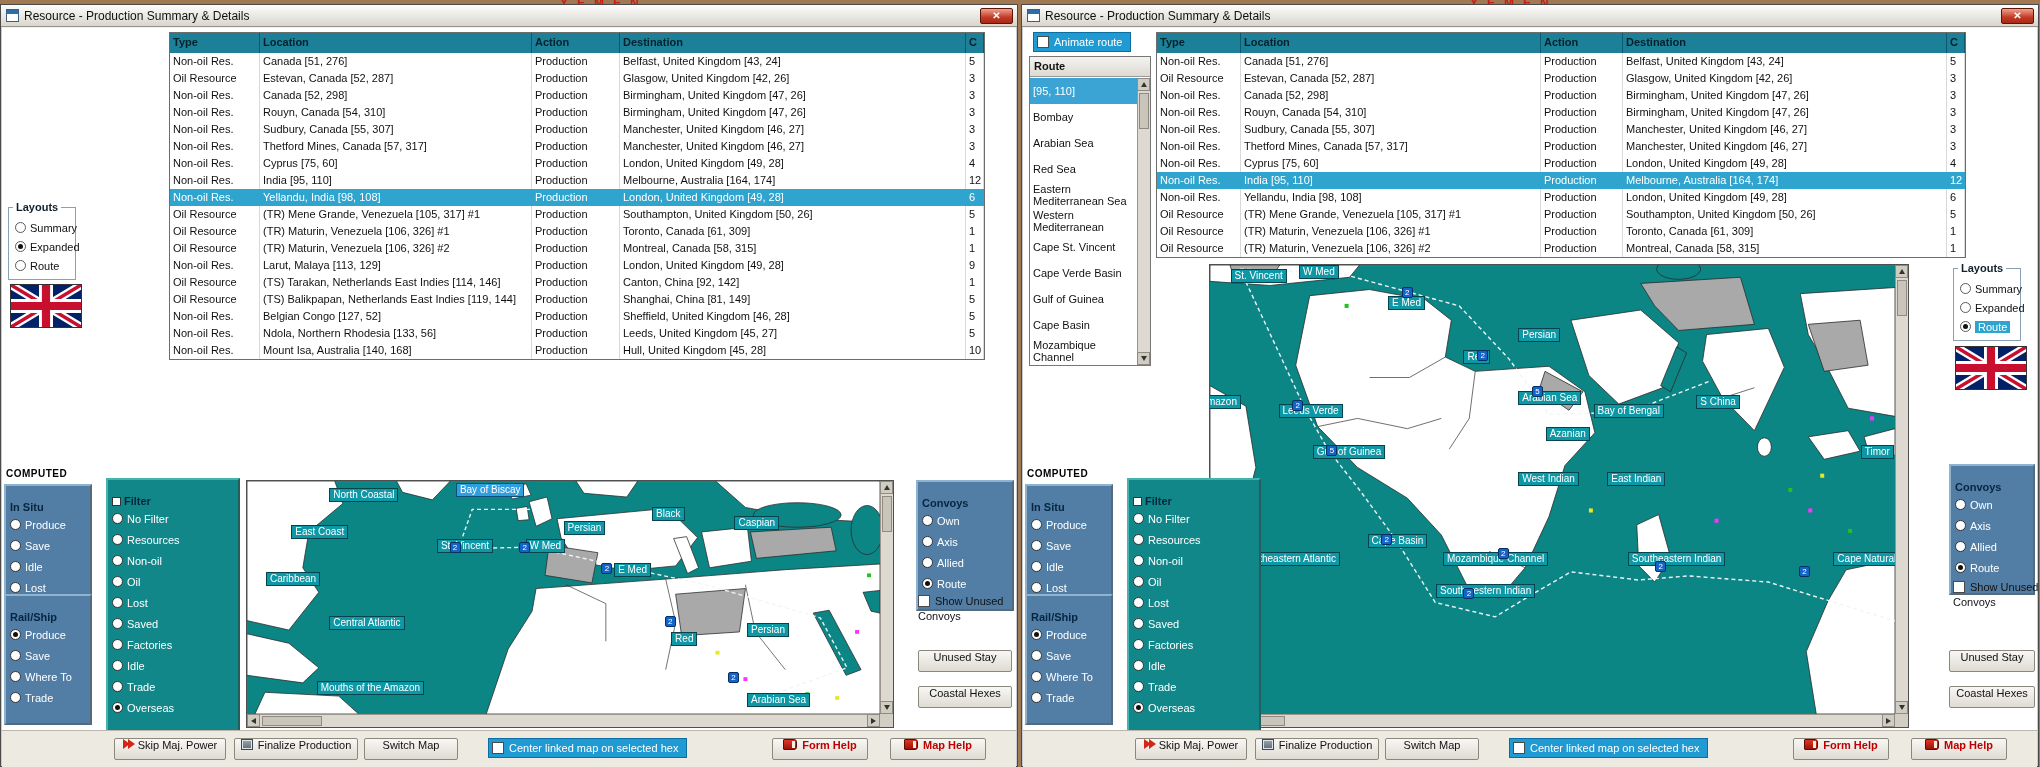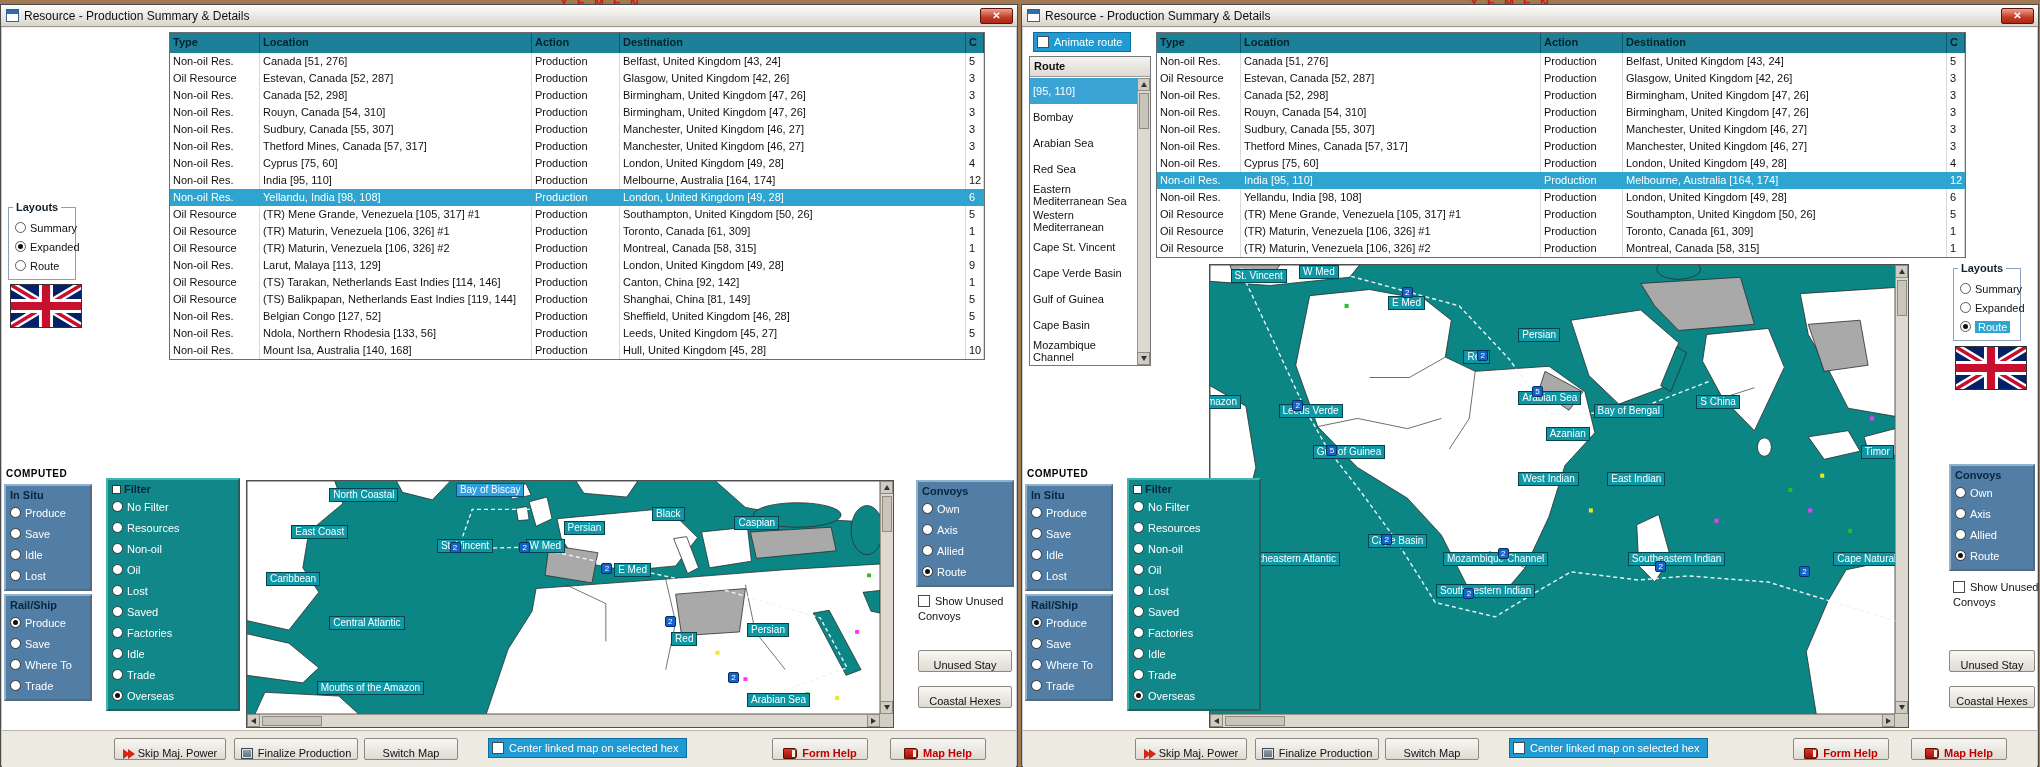--- a/index.html
+++ b/index.html
@@ -33,21 +33,21 @@
   
   .grp{position:absolute;border:1px solid #8aa0b4;background:#fff;padding:10px 5px 4px 6px;}
   .grp-cap{position:absolute;top:-7px;left:4px;background:#fff;font-size:11px;font-weight:bold;padding:0 3px;color:#12202c;}
   .opt{display:flex;align-items:center;gap:4px;height:19px;}
   .radio{width:11px;height:11px;border-radius:50%;background:#fff;border:1px solid #5a5a5a;position:relative;flex:none;}
   .opt.sel .radio::after{content:"";position:absolute;left:2px;top:2px;width:5px;height:5px;border-radius:50%;background:#111;}
   .opt-label{font-size:11px;color:#111;white-space:nowrap;}
   .opt.hl .opt-label{background:#2ea4cf;color:#fff;padding:0 3px;}
 
   
-  .panel{position:absolute;background:#527ea6;border:2px outset #8fb3cf;padding:3px 4px;}
+  .panel{position:absolute;background:#527ea6;border:2px outset #8fb3cf;padding:15px 4px;}
   .panel .pan-cap{font-size:11px;font-weight:bold;color:#062640;margin-bottom:1px;display:flex;align-items:center;gap:3px;}
   .panel .opt{height:21px;}
   .panel .opt-label{color:#fff;}
   .panel .radio{border-color:#333;}
   .panel.teal{background:#128789;border-color:#45b3b0;}
   .cap-box{width:9px;height:9px;background:#fff;border:1px solid #333;flex:none;}
 
   .computed{position:absolute;font-weight:bold;font-size:10px;color:#000;letter-spacing:.5px;}
 
   
@@ -82,21 +82,21 @@
   .route-items{position:absolute;top:21px;left:0;right:13px;bottom:0;overflow:hidden;}
   .route-item{height:26px;display:flex;align-items:center;padding-left:3px;font-size:11px;color:#111;}
   .route-item.sel{background:#3ba4d4;color:#fff;}
   .routebox .vscroll{top:21px;bottom:0;}
 
   
   .cb{width:12px;height:12px;background:#fff;border:1px solid #4a4a4a;flex:none;display:inline-block;}
   .hl-check{position:absolute;display:flex;align-items:center;gap:5px;background:#1f9ad2;border:1px solid #0d6da0;color:#fff;font-size:11px;padding:1px 8px 1px 3px;height:20px;white-space:nowrap;}
   .show-unused{position:absolute;font-size:11px;color:#111;line-height:15px;width:96px;}
   .show-unused .cb{float:left;margin:1px 5px 0 0;}
-  .btn{position:absolute;height:22px;background:linear-gradient(#f8f7f4,#dedbd2);border:1px solid #8c887d;border-radius:2px;font-size:11px;display:flex;align-items:flex-end;justify-content:center;gap:5px;color:#111;white-space:nowrap;}
+  .btn{position:absolute;height:22px;background:linear-gradient(#f8f7f4,#dedbd2);border:1px solid #8c887d;border-radius:2px;font-size:11px;display:flex;align-items:flex-start;justify-content:center;gap:5px;color:#111;white-space:nowrap;}
   .btn.red-text{color:#c00000;font-weight:bold;}
   .bottombar{position:absolute;left:0;right:0;height:37px;background:#edeae2;border-top:1px solid #bab6aa;}
 
   
   .icon-skip{display:flex;align-items:center;}
   .icon-skip i{width:0;height:0;border-top:5px solid transparent;border-bottom:5px solid transparent;border-left:7px solid #d22616;margin-right:-2px;}
   .icon-grid{width:12px;height:11px;background:linear-gradient(#9aa6b0,#5e6a74);border:1px solid #3d4750;box-shadow:inset 0 0 0 1px #dde4ea;flex:none;}
   .icon-book{width:14px;height:11px;background:linear-gradient(#e03424,#9c1408);border:1px solid #5e0c04;border-radius:1px 3px 3px 1px;position:relative;flex:none;}
   .icon-book::after{content:"";position:absolute;right:1px;top:1px;bottom:1px;width:3px;background:#f4f0e6;}
 </style>

